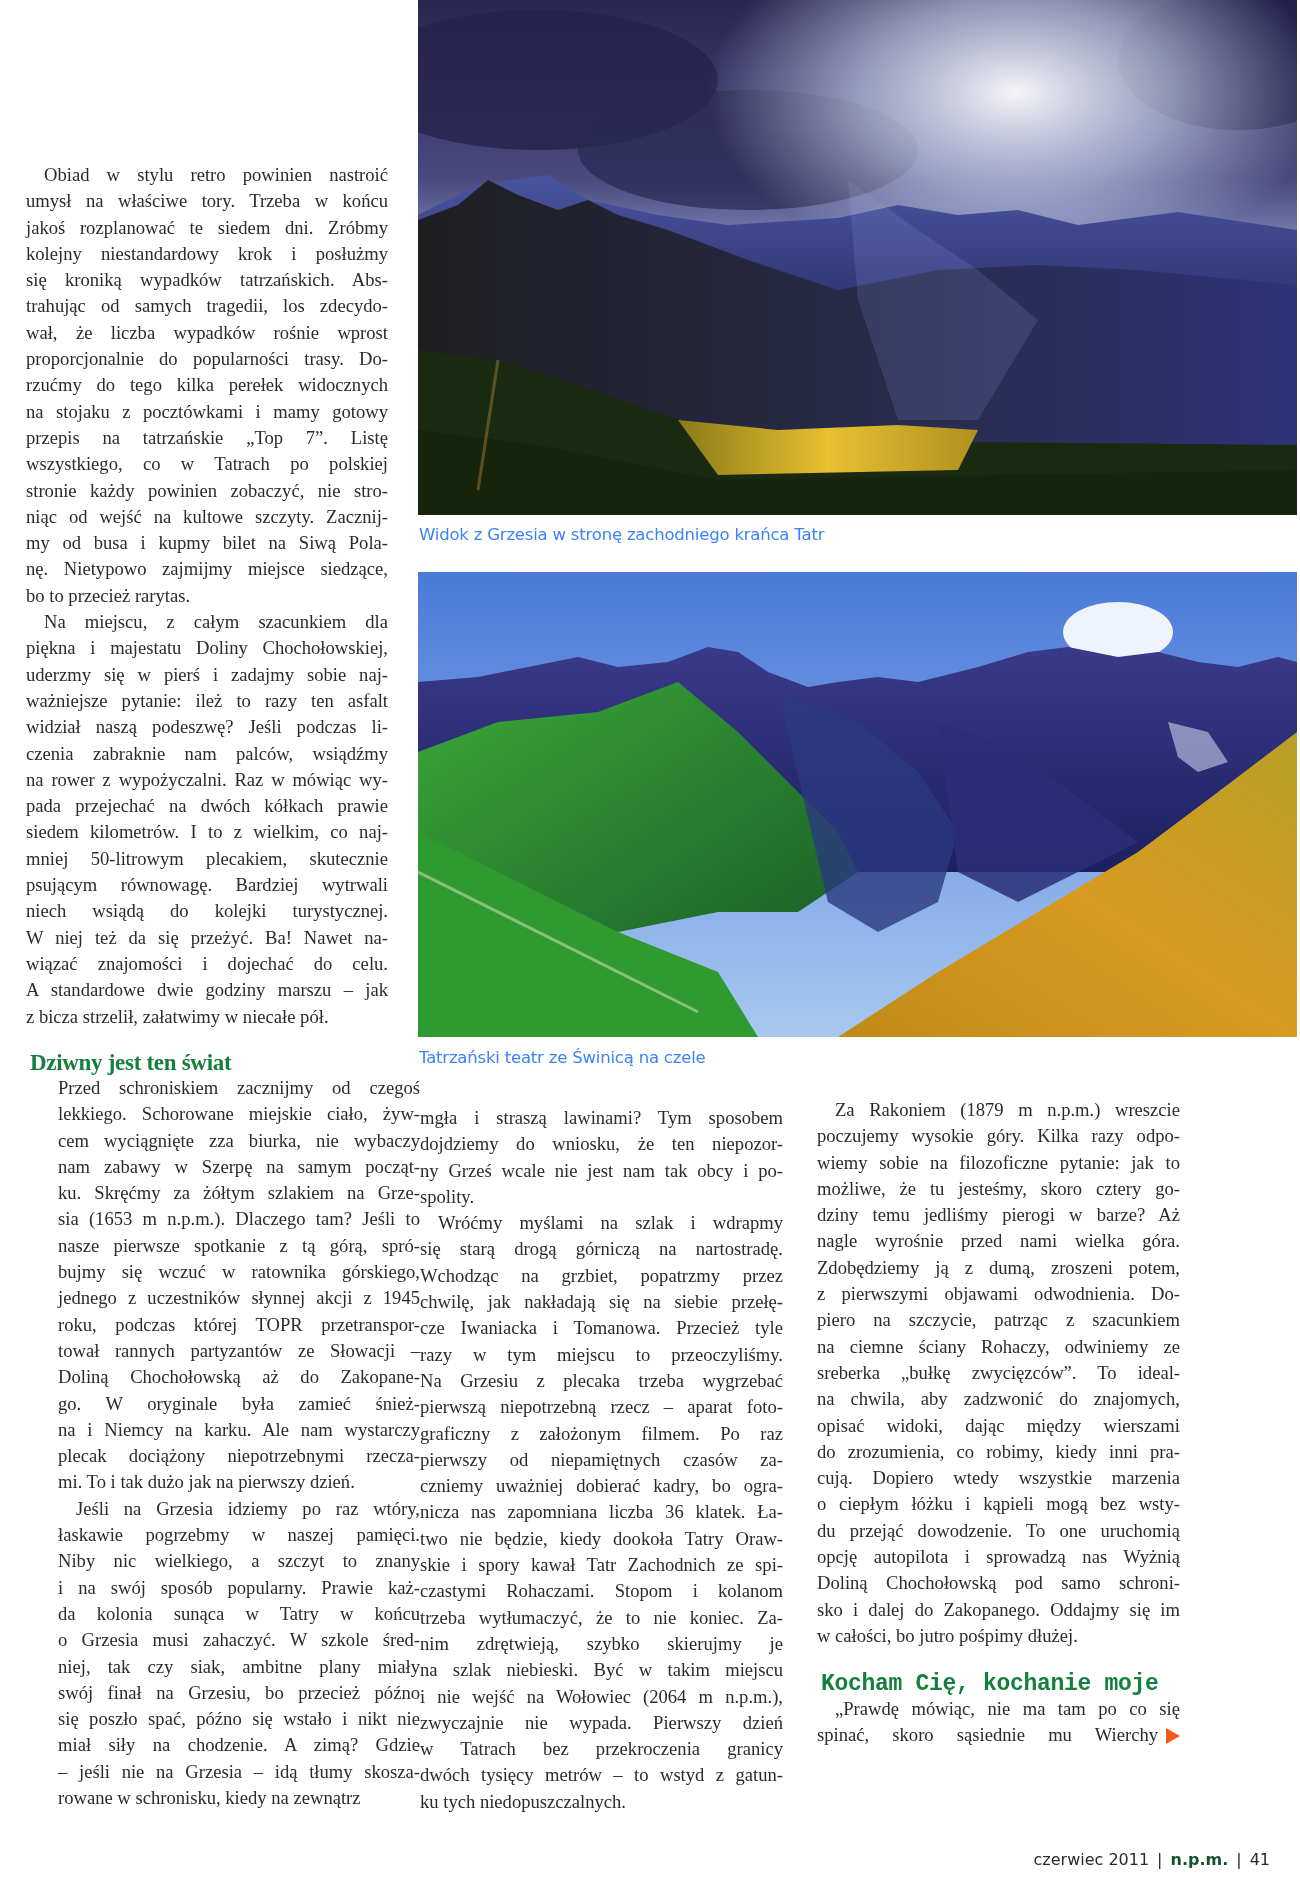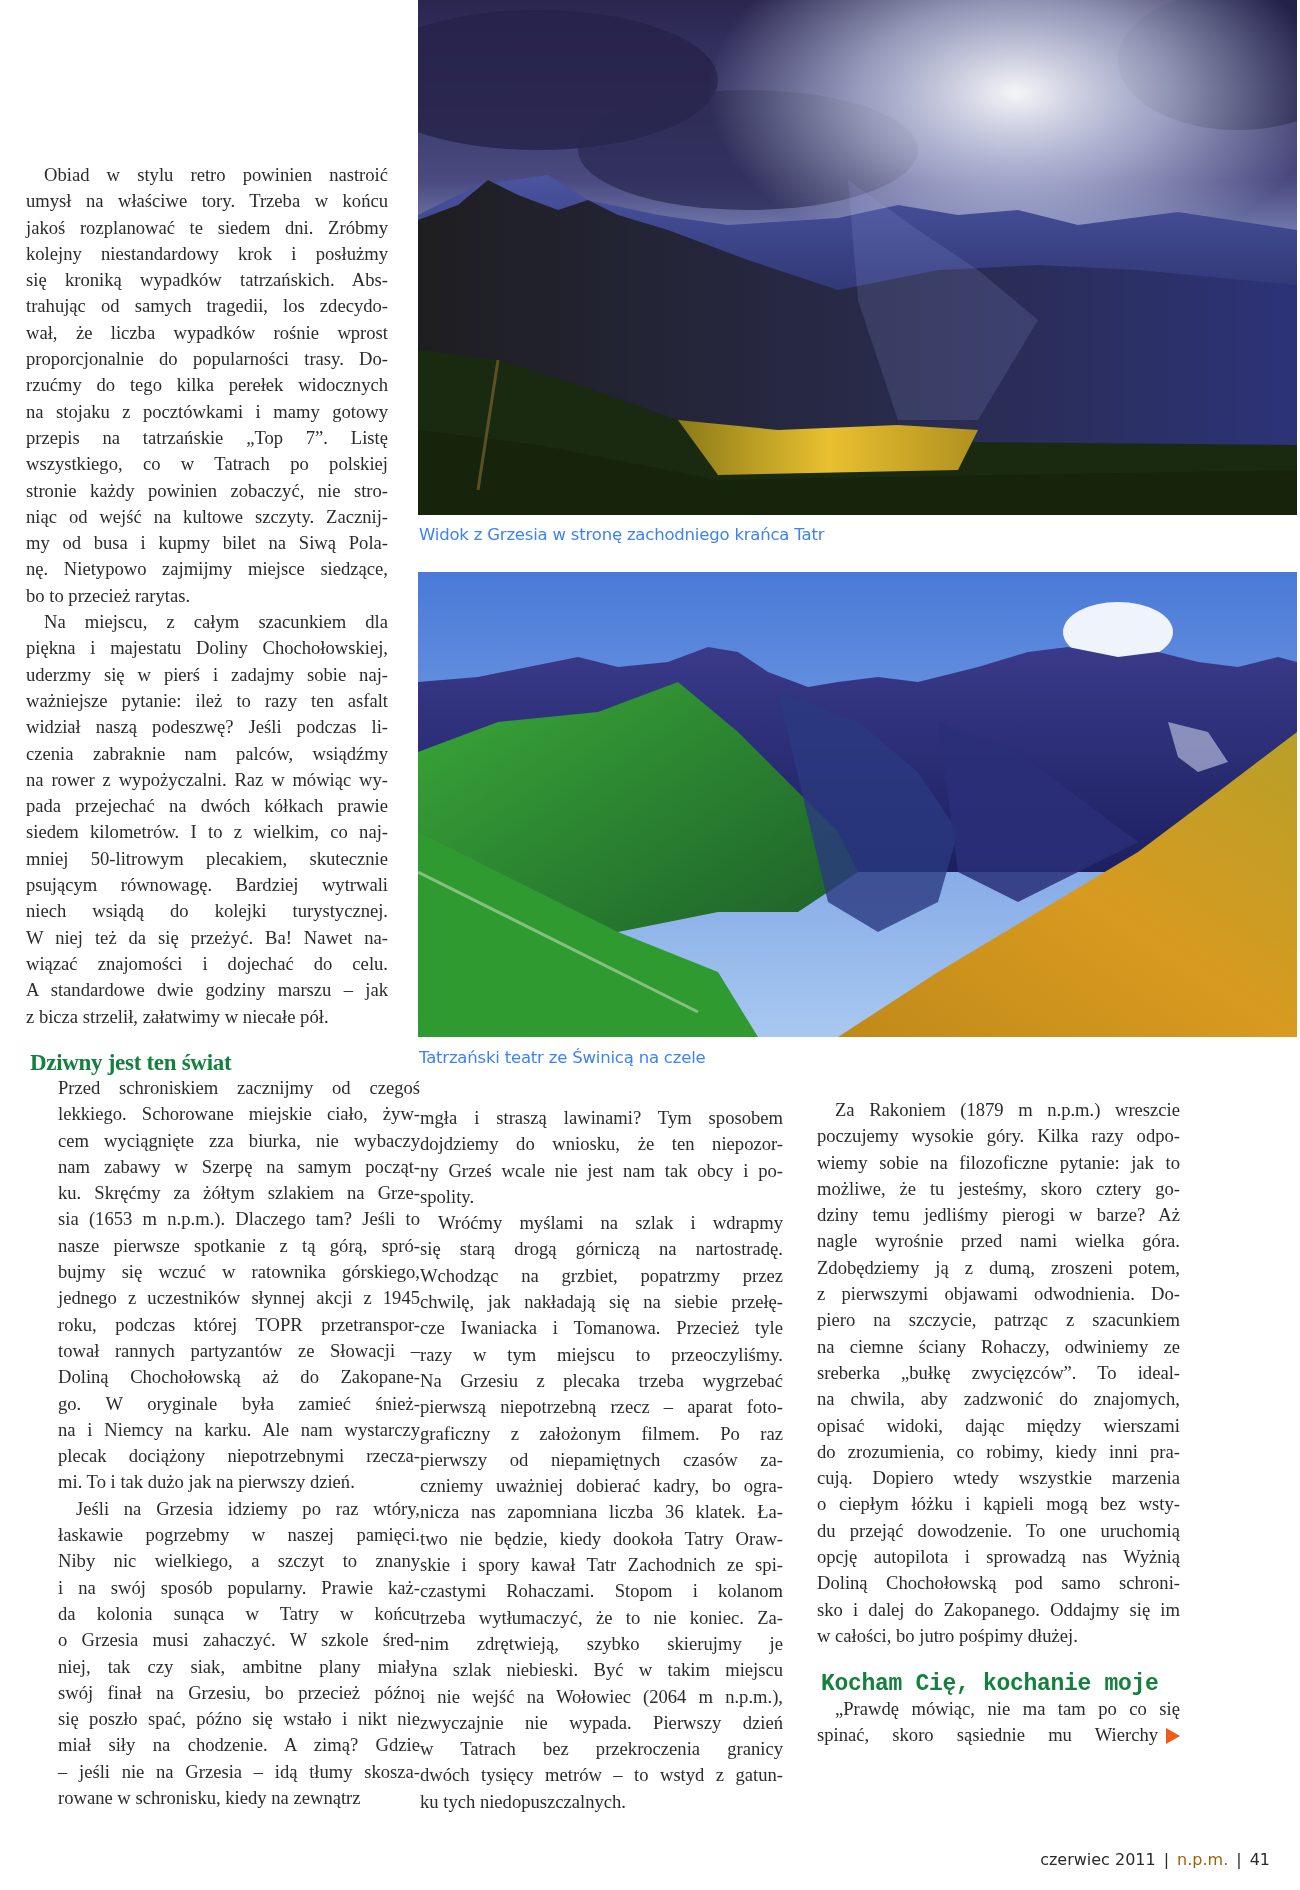--- a/index.html
+++ b/index.html
@@ -18,21 +18,21 @@
     #col-right-2 { left: 817px; top: 1696px; width: 363px; }
     .photo { position: absolute; left: 418px; width: 879px; overflow: hidden; }
     #photo-1 { top: 0; height: 515px; }
     #photo-2 { top: 572px; height: 465px; }
     .caption { position: absolute; left: 419px; font-family: "DejaVu Sans", "Liberation Sans", sans-serif; font-size: 16.5px; color: #3b82f6; font-weight: 500; letter-spacing: -0.2px; }
     #caption-1 { top: 525px; }
     #caption-2 { top: 1048px; }
     .arrow { display: inline-block; width: 0; height: 0; border-top: 8px solid transparent; border-bottom: 8px solid transparent; border-left: 14px solid #f05a1a; vertical-align: -2px; margin-left: 8px; }
     #footer { position: absolute; right: 30px; top: 1850px; font-family: "DejaVu Sans", "Liberation Sans", sans-serif; font-size: 16px; color: #2a2a2a; }
     #footer .sep { margin: 0 8px; }
-    #footer .brand { color: #a16207; font-weight: normal; }
+    #footer .brand { color: #14532d; font-weight: bold; }
   </style>
 </head>
 <body>
 
 <div class="photo" id="photo-1">
   <svg width="879" height="515" viewBox="0 0 879 515" preserveAspectRatio="none">
     <defs>
       <linearGradient id="sky1" x1="0" y1="0" x2="0" y2="1">
         <stop offset="0" stop-color="#2a2650"></stop>
         <stop offset="0.35" stop-color="#4a4a80"></stop>

